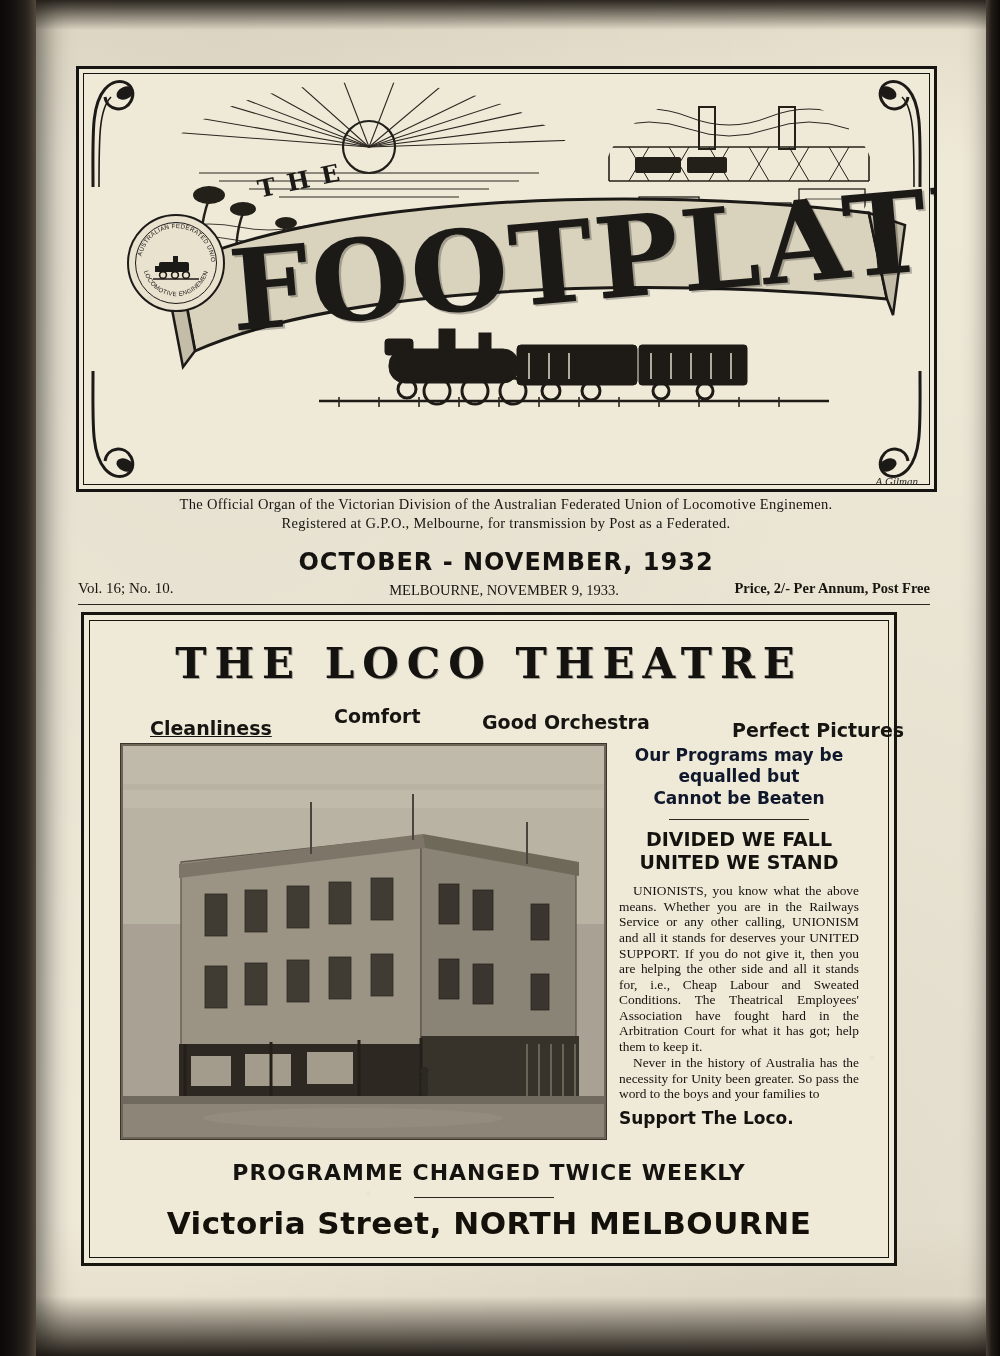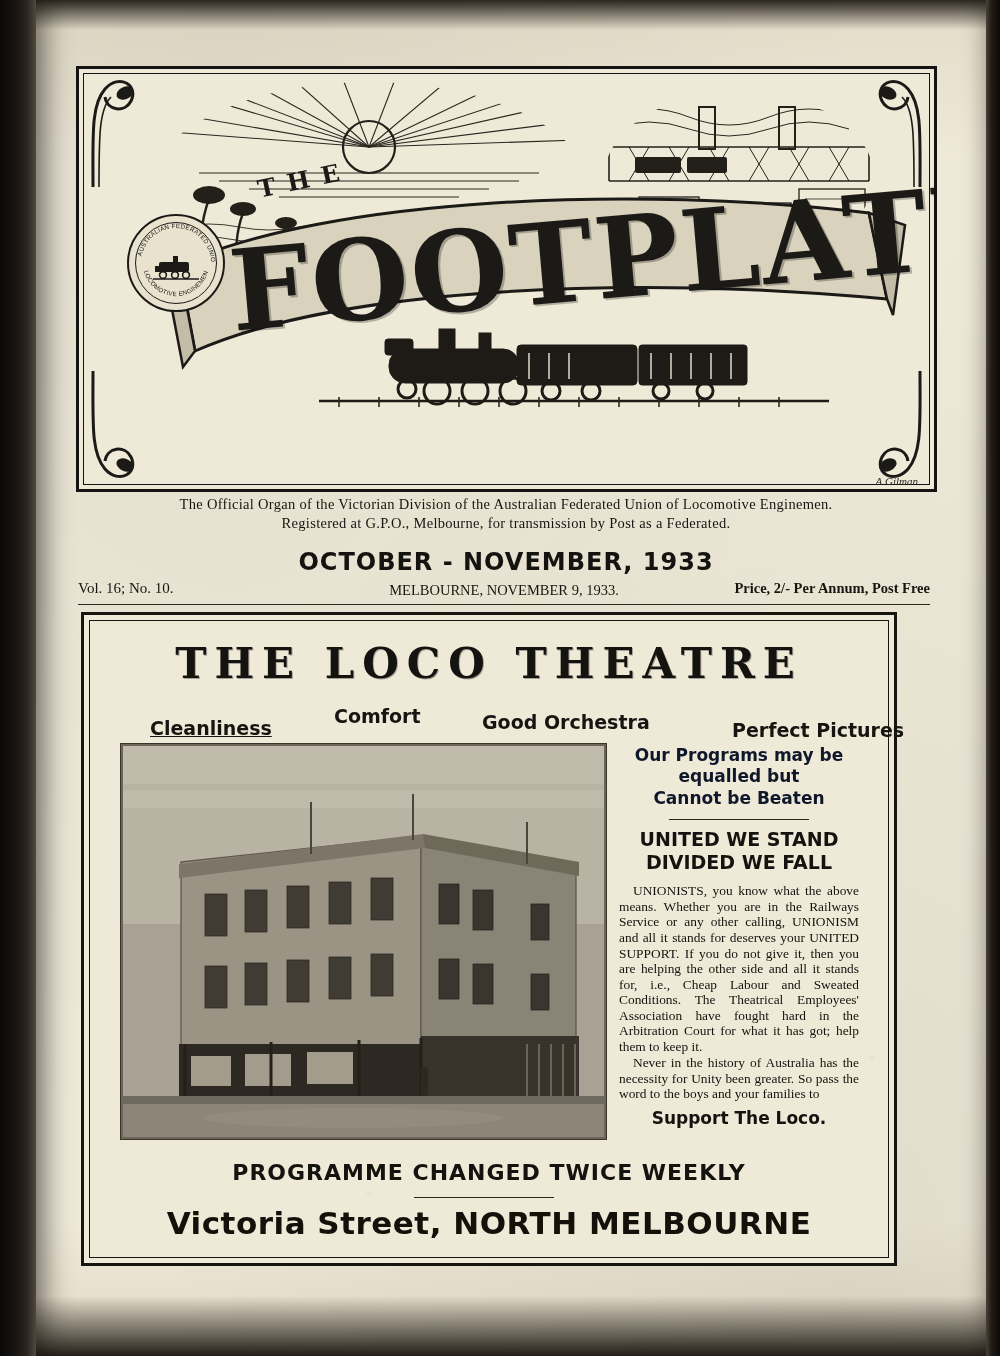--- a/index.html
+++ b/index.html
@@ -192,21 +192,21 @@
     margin-top:10px;
     font-family:"Liberation Serif", serif;
     font-size:13.4px;
     line-height:1.16;
     text-align:justify;
     color:#14120e;
   }
   .body-copy p{margin:0;text-indent:14px;}
   .body-copy p + p{margin-top:1px;}
   .support{
-    text-align:center;margin-top:6px;
+    text-align:left;margin-top:6px;
     font-family:"DejaVu Sans", sans-serif;
     font-weight:bold;font-size:17px;color:#151310;
   }
   .programme{
     position:absolute;left:0;right:0;top:545px;text-align:center;
     font-family:"DejaVu Sans", sans-serif;
     font-weight:bold;font-size:22px;letter-spacing:1px;color:#151310;
   }
   .prog-rule{
     position:absolute;left:330px;top:582px;width:140px;height:1px;background:#2b2720;
@@ -454,21 +454,21 @@
       </svg>
 
       <div class="artist-sig">A.Gilman</div>
     </div>
 
     <div class="organ-line">
       <span>The Official Organ of the Victorian Division of the Australian Federated Union of Locomotive Enginemen.</span>
       <span class="l2">Registered at G.P.O., Melbourne, for transmission by Post as a Federated.</span>
     </div>
 
-    <div class="issue-date">OCTOBER - NOVEMBER, 1933</div>
+    <div class="issue-date">OCTOBER - NOVEMBER, 1932</div>
 
     <div class="meta-row">
       <span class="meta-left">Vol. 16; No. 10.</span>
       <span class="meta-center">MELBOURNE, NOVEMBER 9, 1933.</span>
       <span class="meta-right">Price, 2/- Per Annum, Post Free</span>
     </div>
     <div class="rule"></div>
 
     <div class="adbox">
       <div class="adbox-inner"></div>
@@ -565,22 +565,22 @@
       </div>
 
       <div class="ad-right">
         <div class="slogan">
           <div>Our Programs may be</div>
           <div>equalled but</div>
           <div>Cannot be Beaten</div>
         </div>
         <div class="sep"></div>
         <div class="united">
+          <div>DIVIDED WE FALL</div>
           <div>UNITED WE STAND</div>
-          <div>DIVIDED WE FALL</div>
         </div>
         <div class="body-copy">
           <p>UNIONISTS, you know what the above means. Whether you are in the Railways Service or any other calling, UNIONISM and all it stands for deserves your UNITED SUPPORT. If you do not give it, then you are helping the other side and all it stands for, i.e., Cheap Labour and Sweated Conditions. The Theatrical Employees' Association have fought hard in the Arbitration Court for what it has got; help them to keep it.</p>
           <p>Never in the history of Australia has the necessity for Unity been greater. So pass the word to the boys and your families to</p>
         </div>
         <div class="support">Support The Loco.</div>
       </div>
 
       <div class="programme">PROGRAMME  CHANGED  TWICE  WEEKLY</div>
       <div class="prog-rule"></div>

